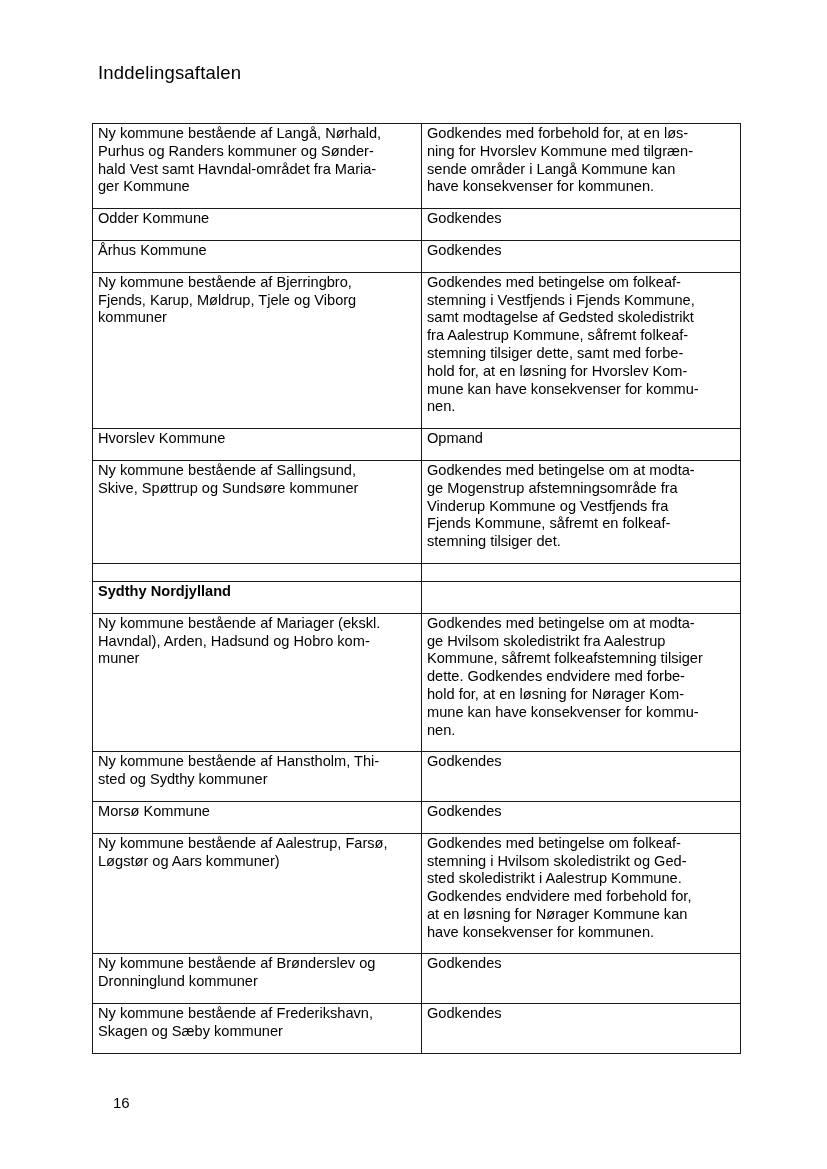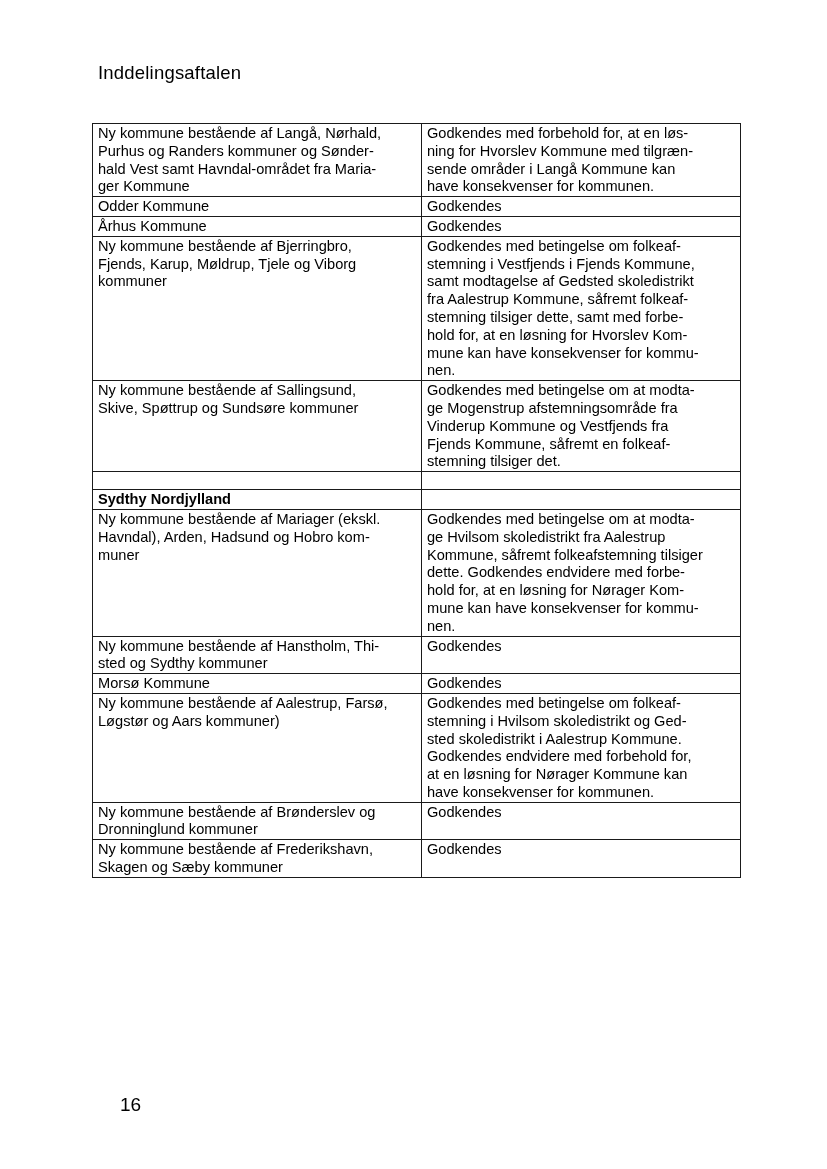--- a/index.html
+++ b/index.html
@@ -31,35 +31,35 @@
     width: 648px;
     border-collapse: collapse;
     table-layout: fixed;
   }
   table.approval-table col.c1 { width: 329px; }
   table.approval-table col.c2 { width: 319px; }
 
   table.approval-table td {
     border: 1px solid #1a1a1a;
     vertical-align: top;
-    padding: 1px 4px 0 5px;
+    padding: 1px 4px 12px 5px;
     font-size: 14.6px;
     line-height: 17.8px;
     white-space: pre-line;
     overflow: hidden;
   }
 
   tr.row-empty td { height: 18px; }
   tr.row-section td.cell-kommune { font-weight: bold; }
 
   .page-number {
     position: absolute;
-    left: 120px;
+    left: 113px;
     top: 1094px;
-    font-size: 19px;
+    font-size: 15px;
   }
 </style>
 </head>
 <body>
 
 <div class="page">
 
   <div class="doc-title">Inddelingsaftalen</div>
 
   <table class="approval-table">
@@ -91,20 +91,24 @@
 Fjends, Karup, Møldrup, Tjele og Viborg
 kommuner</td>
         <td class="cell-status">Godkendes med betingelse om folkeaf-
 stemning i Vestfjends i Fjends Kommune,
 samt modtagelse af Gedsted skoledistrikt
 fra Aalestrup Kommune, såfremt folkeaf-
 stemning tilsiger dette, samt med forbe-
 hold for, at en løsning for Hvorslev Kom-
 mune kan have konsekvenser for kommu-
 nen.</td>
+      </tr>
+      <tr>
+        <td class="cell-kommune">Hvorslev Kommune</td>
+        <td class="cell-status">Opmand</td>
       </tr>
       <tr>
         <td class="cell-kommune">Ny kommune bestående af Sallingsund,
 Skive, Spøttrup og Sundsøre kommuner</td>
         <td class="cell-status">Godkendes med betingelse om at modta-
 ge Mogenstrup afstemningsområde fra
 Vinderup Kommune og Vestfjends fra
 Fjends Kommune, såfremt en folkeaf-
 stemning tilsiger det.</td>
       </tr>

